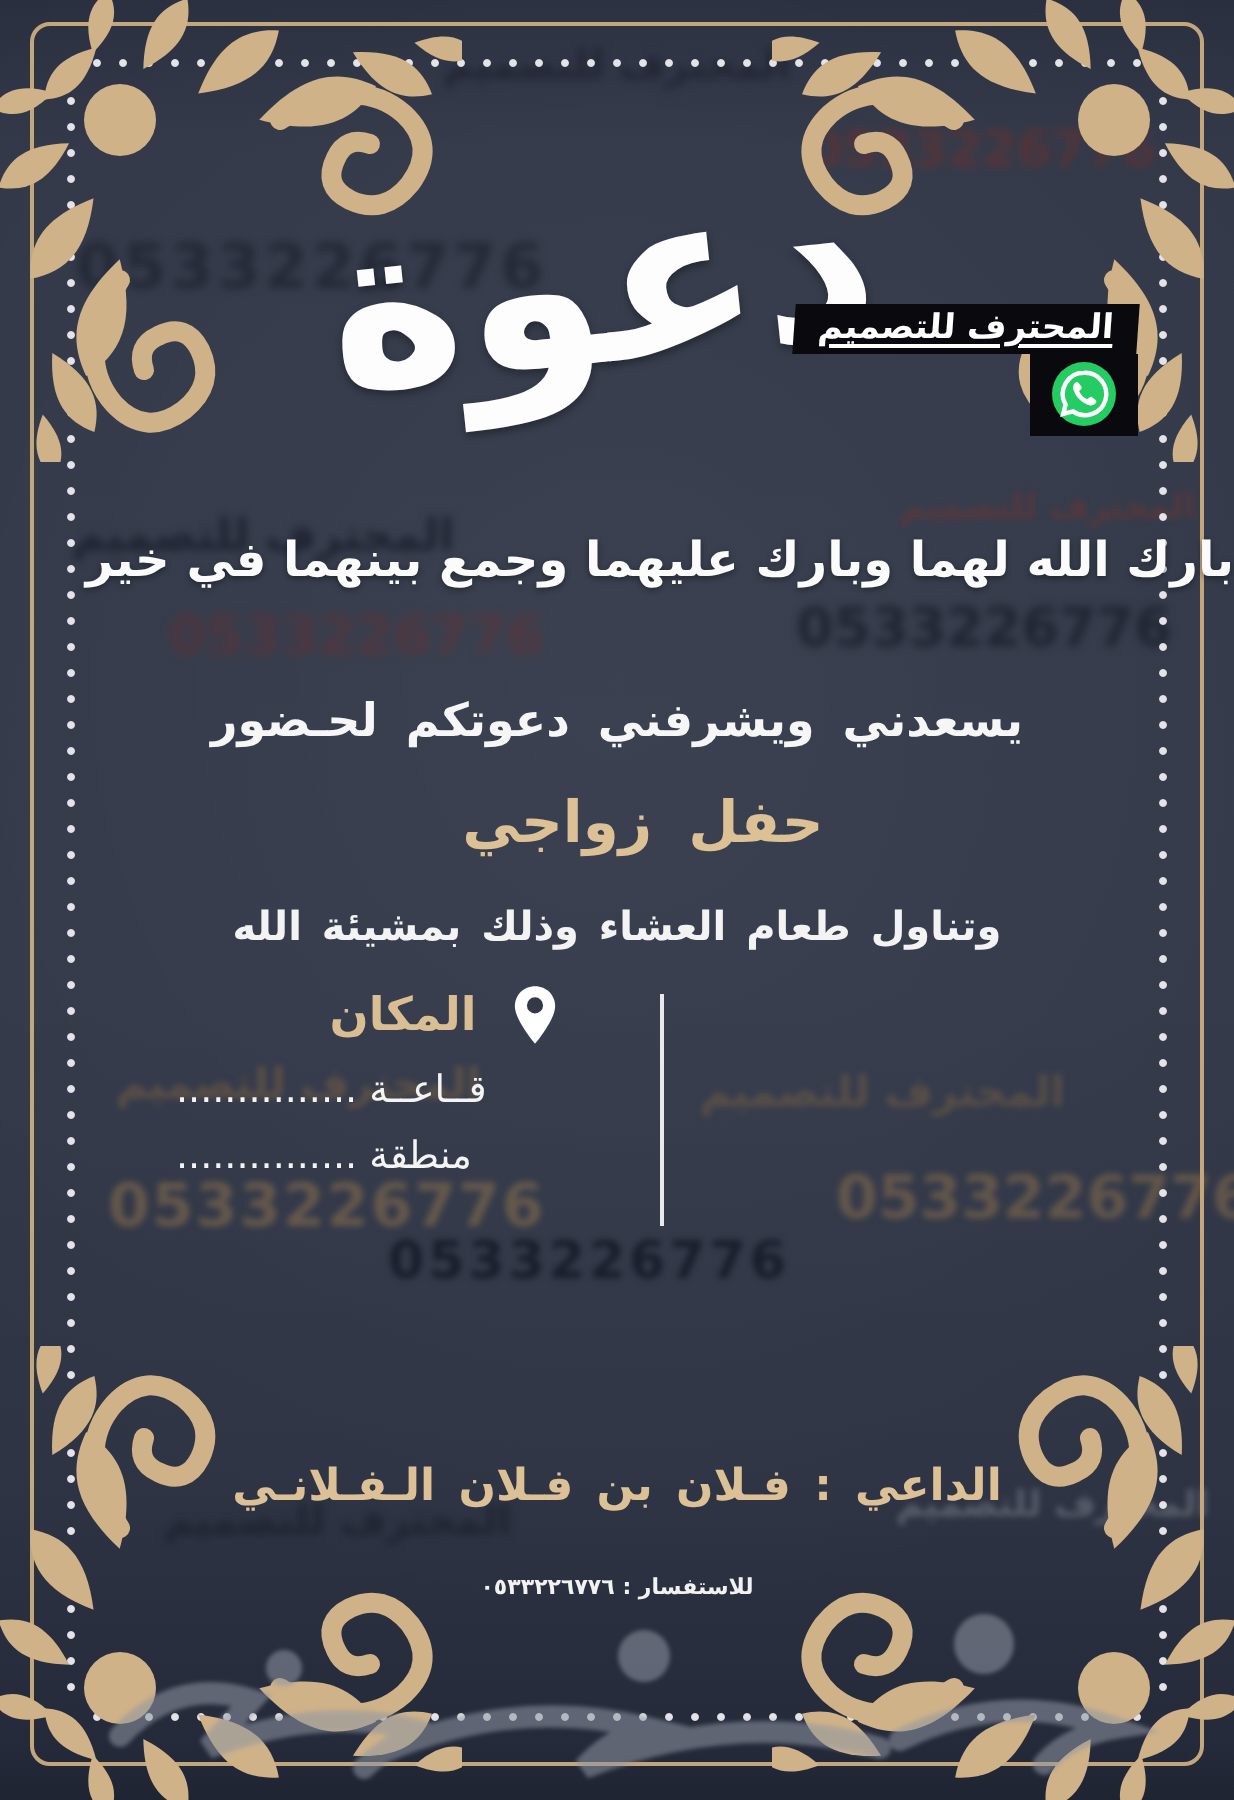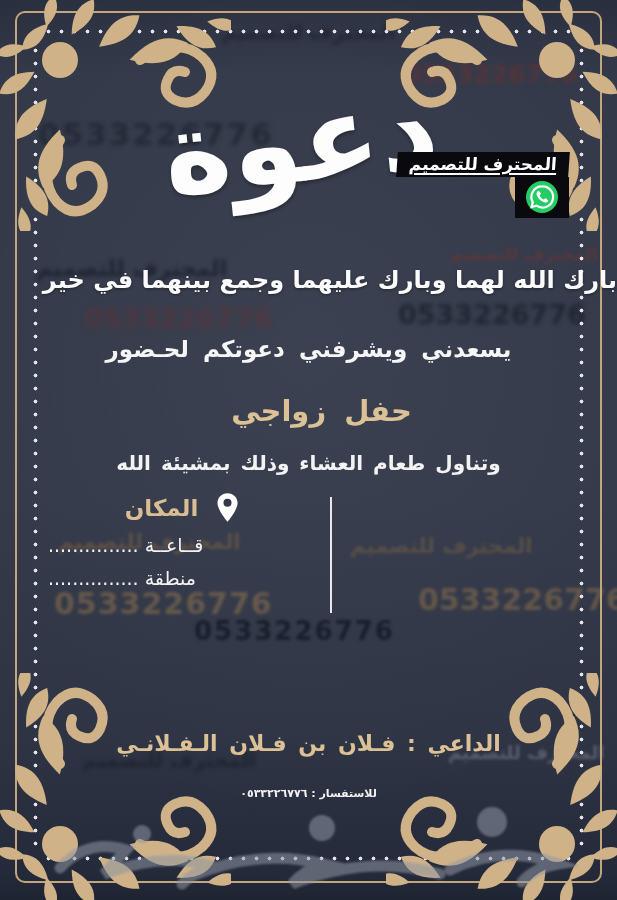--- a/index.html
+++ b/index.html
@@ -44,29 +44,29 @@
   
   .badge{position:absolute;top:152px;right:48px;z-index:6;display:flex;flex-direction:column;align-items:flex-start;direction:rtl;}
   .badge .row1{background:#0a0a0e;color:#fff;font-weight:bold;font-size:17px;padding:2px 12px 3px;text-decoration:underline;text-underline-offset:3px;text-decoration-thickness:2px;transform:skewX(-4deg);}
   .badge .row2{background:#0a0a0e;display:flex;align-items:center;gap:7px;padding:3px 10px 4px;direction:ltr;}
   .badge .phone{font-family:"Liberation Serif","DejaVu Serif",serif;font-size:28px;color:#fff;letter-spacing:1px;}
   
   .content{position:absolute;inset:0;z-index:5;direction:rtl;}
   .line{position:absolute;left:0;right:0;text-align:center;white-space:nowrap;}
   .invite-title{top:74px;font-size:114px;font-weight:bold;color:#fdfdfd;transform:rotate(-6deg) translateX(-8px);text-shadow:0 2px 4px rgba(0,0,0,.35);}
   .blessing{top:266px;font-size:24px;font-weight:bold;color:#fbfbfb;letter-spacing:.5px;text-shadow:0 1px 3px rgba(0,0,0,.4);padding-left:45px;}
-  .intro{top:336px;font-size:23px;font-weight:bold;color:#f6f6f6;word-spacing:6px;}
+  .intro{top:348px;font-size:23px;font-weight:bold;color:#f6f6f6;word-spacing:6px;}
   .event-title{top:394px;font-size:29px;font-weight:bold;color:#dcc096;word-spacing:8px;margin-left:26px;}
   .dinner{top:451px;font-size:20px;font-weight:bold;color:#f3f3f3;word-spacing:3px;}
   .closing{top:644px;font-size:35px;font-weight:bold;color:#fcfcfc;text-shadow:0 2px 4px rgba(0,0,0,.35);}
   .host{top:731px;font-size:22px;font-weight:bold;color:#dcc096;word-spacing:4px;}
   .inquiry{top:787px;font-size:11px;font-weight:bold;color:#f2f2f2;}
   
   .details{position:absolute;top:492px;left:0;right:0;height:130px;}
-  .col{position:absolute;top:0;display:flex;flex-direction:column;align-items:center;gap:11px;}
+  .col{position:absolute;top:0;display:flex;flex-direction:column;align-items:center;gap:11px;margin-left:40px;}
   .col-time{right:52px;width:215px;}
   .col-place{left:48px;width:268px;}
   .col-head{display:flex;align-items:center;gap:18px;}
   .col-label{font-size:23px;font-weight:bold;color:#d9bd93;}
   .col-line{font-size:19px;font-weight:normal;color:#f4f4f4;white-space:nowrap;}
   .col-date{font-size:21px;font-weight:bold;color:#f4f4f4;}
   .col-place .col-line{align-self:flex-end;}
   .divider{position:absolute;left:330px;top:5px;height:116px;width:2px;background:#e9e9ec;}
 </style>
 </head>

